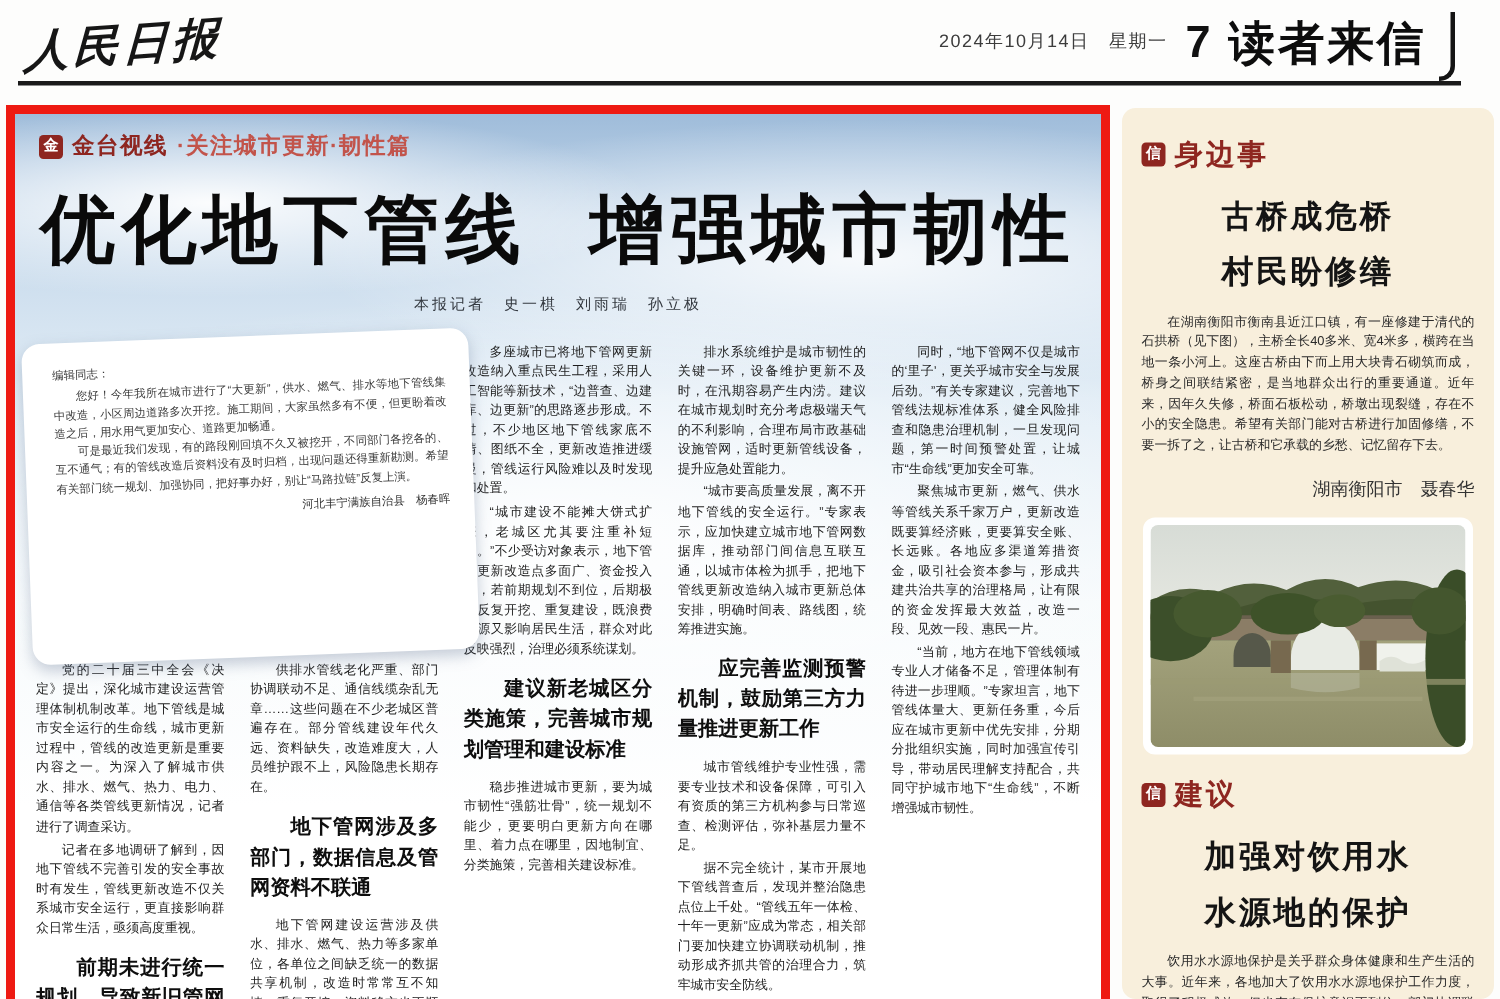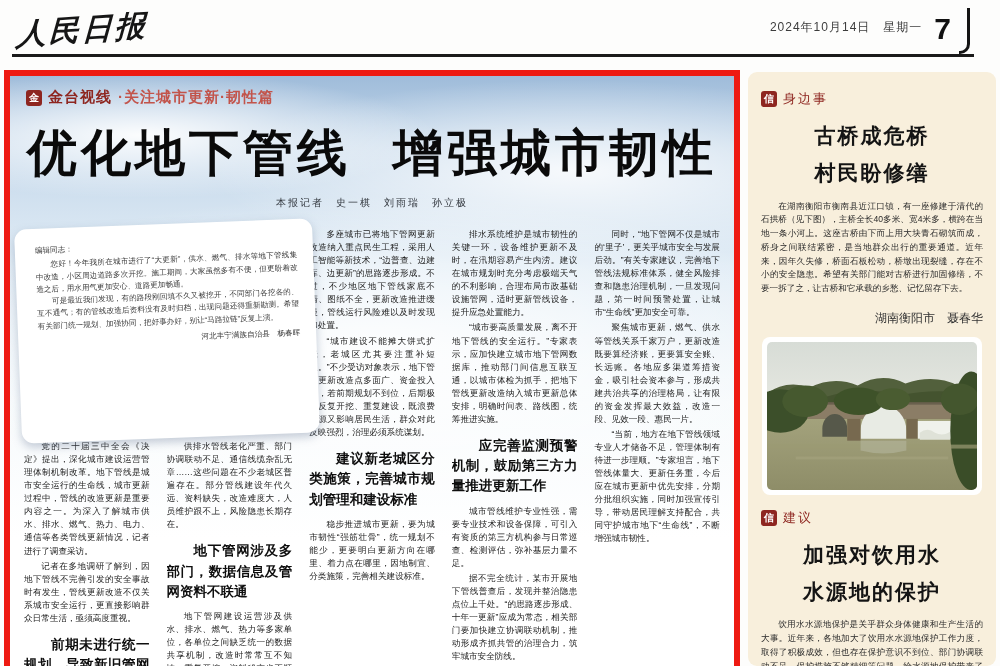--- a/index.html
+++ b/index.html
@@ -52,40 +52,41 @@
     box-shadow:0 4px 10px rgba(90,110,140,.35); padding:16px 16px 10px 20px;
     font-size:7.6px; line-height:1.62; color:#3a3a3a; text-align:justify; overflow:hidden; }
   .letter-card .salutation { text-indent:0; margin-bottom:2px; }
   .letter-card p.para { text-indent:2em; }
   .letter-sign { text-align:right; margin-top:4px; color:#333; }
 
   
   .sidebar { position:absolute; left:748px; top:72px; width:248px; height:594px;
     background:#f8efdc; border-radius:9px; padding:16px 13px 0; overflow:hidden; }
   .side-header { display:flex; align-items:center; gap:6px; margin:2px 0 10px; }
-  .side-header .label { color:#8e2620; font-weight:400; font-size:13px;
+  .side-header .label { color:#8e2620; font-weight:700; font-size:19px;
     font-family:"DejaVu Serif", serif; letter-spacing:2px; }
   .side-title { text-align:center; font-family:"DejaVu Serif", serif; font-weight:700;
     font-size:21px; line-height:1.75; color:#141414; white-space:pre-line; margin-bottom:8px; letter-spacing:2px; }
   .side-body { font-size:8.6px; line-height:1.6; color:#2a2a2a; text-align:justify; }
   .side-body p.para { text-indent:2em; }
   .side-sign { text-align:right; font-size:12px; color:#333; margin-top:14px; }
   .photo-frame { background:#fff; border-radius:8px; padding:5px; margin:10px 1px 14px; }
   .photo-frame svg { display:block; width:100%; height:148px; border-radius:5px; }
   .suggest { margin-top:2px; }
 </style>
 </head>
 <body>
 
 <div class="header">
   <div class="masthead">人民日报</div>
   <div class="header-rule"></div>
   <div class="header-right">
     <span class="pub-date">2024年10月14日　星期一</span>
     <span class="page-no">7</span>
+    <span class="section-name">读者来信</span>
     <span class="corner-bracket"></span>
   </div>
 </div>
 
 <div class="main-box">
   <div class="kicker">
     <span class="seal">金</span>
     <span class="kicker-strong">金台视线</span>
     <span class="kicker-rest">·关注城市更新·韧性篇</span>
   </div>
@@ -109,21 +110,21 @@
         <p class="para">多座城市已将地下管网更新改造纳入重点民生工程，采用人工智能等新技术，“边普查、边建库、边更新”的思路逐步形成。不过，不少地区地下管线家底不清、图纸不全，更新改造推进缓慢，管线运行风险难以及时发现和处置。</p>
         <p class="para">“城市建设不能摊大饼式扩张，老城区尤其要注重补短板。”不少受访对象表示，地下管线更新改造点多面广、资金投入大，若前期规划不到位，后期极易反复开挖、重复建设，既浪费资源又影响居民生活，群众对此反映强烈，治理必须系统谋划。</p>
         <div class="subhead">建议新老城区分类施策，完善城市规划管理和建设标准</div>
         <p class="para">稳步推进城市更新，要为城市韧性“强筋壮骨”，统一规划不能少，更要明白更新方向在哪里、着力点在哪里，因地制宜、分类施策，完善相关建设标准。</p>
       </div>
     <div class="col">
         <p class="para">排水系统维护是城市韧性的关键一环，设备维护更新不及时，在汛期容易产生内涝。建议在城市规划时充分考虑极端天气的不利影响，合理布局市政基础设施管网，适时更新管线设备，提升应急处置能力。</p>
         <p class="para">“城市要高质量发展，离不开地下管线的安全运行。”专家表示，应加快建立城市地下管网数据库，推动部门间信息互联互通，以城市体检为抓手，把地下管线更新改造纳入城市更新总体安排，明确时间表、路线图，统筹推进实施。</p>
         <div class="subhead">应完善监测预警机制，鼓励第三方力量推进更新工作</div>
         <p class="para">城市管线维护专业性强，需要专业技术和设备保障，可引入有资质的第三方机构参与日常巡查、检测评估，弥补基层力量不足。</p>
-        <p class="para">据不完全统计，某市开展地下管线普查后，发现并整治隐患点位上千处。“的思路逐步形成、十年一更新”应成为常态，相关部门要加快建立协调联动机制，推动形成齐抓共管的治理合力，筑牢城市安全防线。</p>
+        <p class="para">据不完全统计，某市开展地下管线普查后，发现并整治隐患点位上千处。“管线五年一体检、十年一更新”应成为常态，相关部门要加快建立协调联动机制，推动形成齐抓共管的治理合力，筑牢城市安全防线。</p>
       </div>
     <div class="col">
         <p class="para">同时，“地下管网不仅是城市的‘里子’，更关乎城市安全与发展后劲。”有关专家建议，完善地下管线法规标准体系，健全风险排查和隐患治理机制，一旦发现问题，第一时间预警处置，让城市“生命线”更加安全可靠。</p>
         <p class="para">聚焦城市更新，燃气、供水等管线关系千家万户，更新改造既要算经济账，更要算安全账、长远账。各地应多渠道筹措资金，吸引社会资本参与，形成共建共治共享的治理格局，让有限的资金发挥最大效益，改造一段、见效一段、惠民一片。</p>
         <p class="para">“当前，地方在地下管线领域专业人才储备不足，管理体制有待进一步理顺。”专家坦言，地下管线体量大、更新任务重，今后应在城市更新中优先安排，分期分批组织实施，同时加强宣传引导，带动居民理解支持配合，共同守护城市地下“生命线”，不断增强城市韧性。</p>
       </div>
   </div>
 
   <div class="letter-card">
     <div class="salutation">编辑同志：</div>

